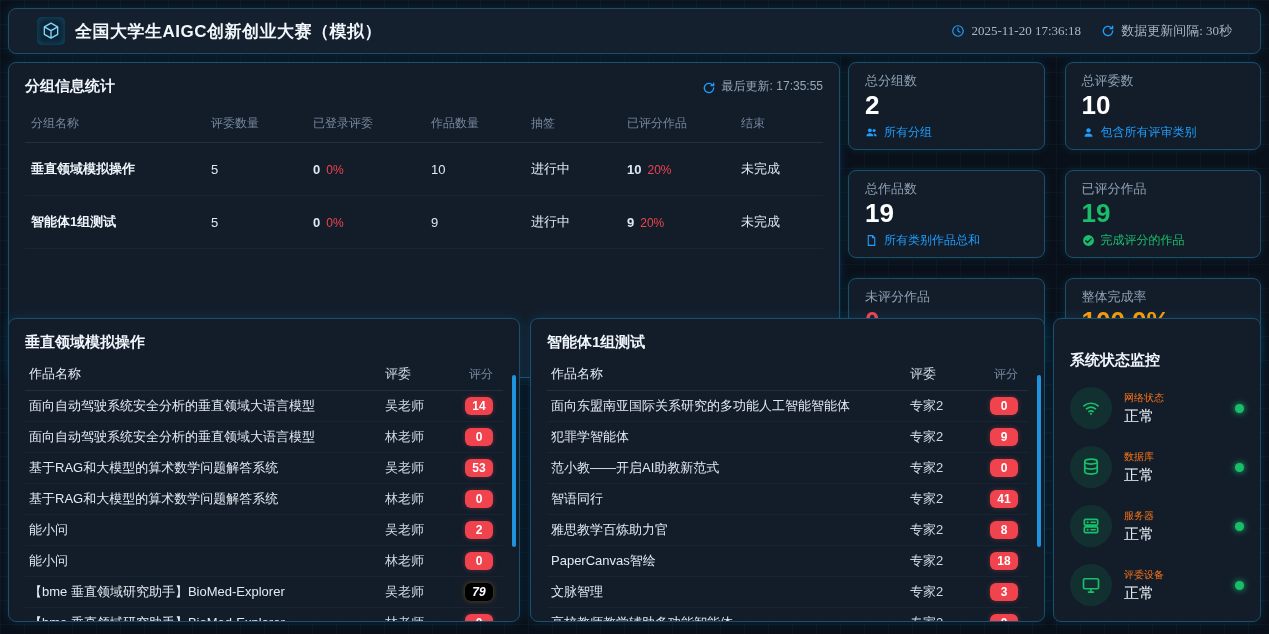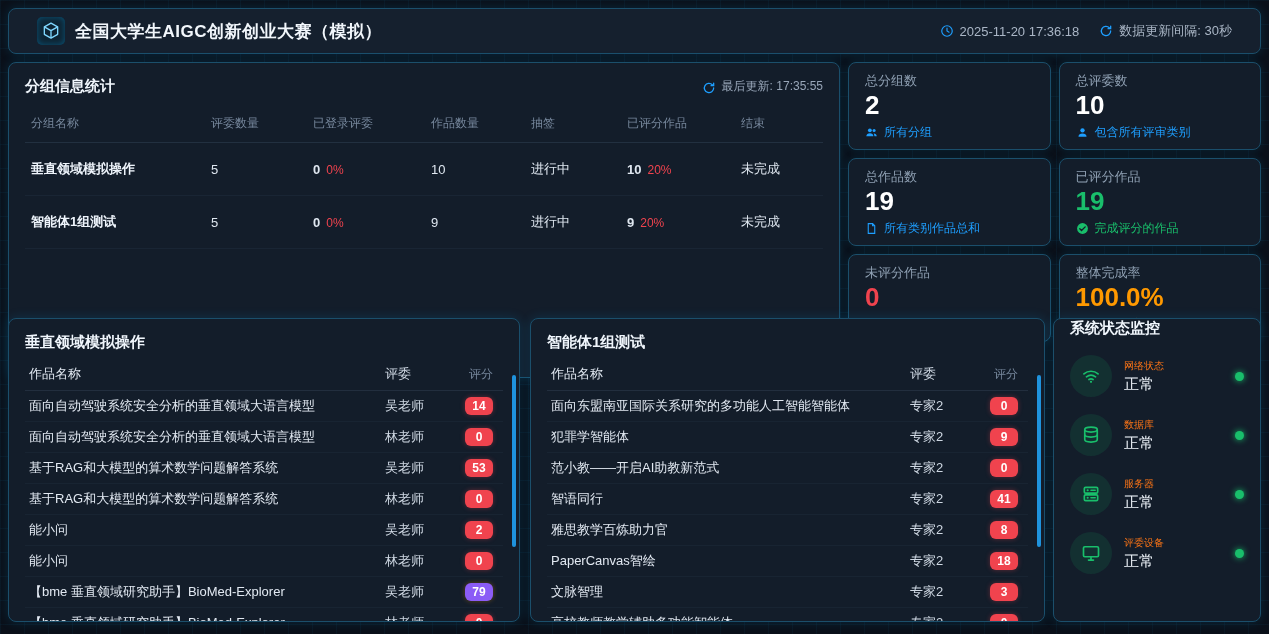--- a/index.html
+++ b/index.html
@@ -17,56 +17,56 @@
     position:absolute;box-sizing:border-box;
     background:#131d2a;
     border:1px solid #1b4f6b;
     border-radius:8px;
     box-shadow:0 0 12px rgba(0,170,240,0.16);
   }
   
   #header{left:8px;top:8px;width:1253px;height:46px;display:flex;align-items:center;padding:0 28px;background:#15202e;}
   #logo{width:28px;height:28px;border-radius:5px;background:#0e2433;display:flex;align-items:center;justify-content:center;color:#7fd7ff;margin-right:10px;box-shadow:0 0 6px rgba(0,180,255,.35) inset;}
   #app-title{font-size:17px;font-weight:700;color:#f2f7fc;letter-spacing:.5px;}
-  #header-right{margin-left:auto;display:flex;align-items:center;gap:20px;font-size:13px;color:#aab6c6;}
+  #header-right{margin-left:auto;display:flex;align-items:center;gap:20px;font-size:13px;color:#aab6c6;font-family:Liberation Serif, serif;}
   .hr-item{display:flex;align-items:center;gap:6px;}
   .ic{display:inline-flex;align-items:center;justify-content:center;line-height:0;}
   .ic.blue{color:#1e9fff;}
   
   #panel-groups{left:8px;top:62px;width:832px;height:316px;padding:14px 16px;}
   .panel-head{display:flex;align-items:center;}
   .panel-title{font-size:15px;font-weight:700;color:#f0f6fc;}
   #last-update{margin-left:auto;display:flex;align-items:flex-end;gap:6px;font-size:12px;color:#98a6b8;}
   .gtr{display:grid;grid-template-columns:180px 102px 118px 100px 96px 114px 1fr;align-items:center;height:52px;border-bottom:1px solid rgba(120,150,180,0.07);padding:0 6px;}
   .gtr.head{height:38px;border-bottom:1px solid rgba(120,150,180,0.16);margin-top:8px;}
   .gth{font-size:12px;color:#76879c;}
   .gtd{font-size:13px;color:#dfe7f0;}
   .gtd.name{font-weight:700;color:#eef4fb;}
   .gtd b{font-weight:700;}
   .pct{color:#f0434e;font-size:12px;margin-left:6px;}
   
-  #cards{position:absolute;left:848px;top:62px;width:413px;height:252px;display:grid;grid-template-columns:1fr 1fr;grid-template-rows:1fr 1fr 1fr;gap:8px;}
+  #cards{position:absolute;left:848px;top:62px;width:413px;height:252px;display:grid;grid-template-columns:1fr 1fr;grid-template-rows:1fr 1fr 1fr;gap:20px;}
   .card{box-sizing:border-box;background:#131d2a;border:1px solid #1b4f6b;border-radius:8px;box-shadow:0 0 10px rgba(0,170,240,0.14);padding:9px 16px 8px;display:flex;flex-direction:column;justify-content:center;}
   .card-label{font-size:13px;color:#8fa0b3;}
   .card-value{font-size:26px;font-weight:700;line-height:1.15;margin-top:1px;}
   .card-desc{font-size:12px;margin-top:3px;display:flex;align-items:center;gap:6px;}
   
   #panel-work-0{left:8px;top:318px;width:512px;height:304px;padding:14px 16px;overflow:hidden;}
   #panel-work-1{left:530px;top:318px;width:515px;height:304px;padding:14px 16px;overflow:hidden;}
   .wtr{display:flex;align-items:center;height:30px;border-bottom:1px solid rgba(120,150,180,0.06);padding:0 4px;}
   .wtr.head{height:32px;border-bottom:1px solid rgba(120,150,180,0.15);margin-top:6px;}
   .wth{font-size:12px;color:#76879c;}
   .wname{flex:1;font-size:13px;color:#e2e9f2;white-space:nowrap;overflow:hidden;}
   .wjudge{width:62px;font-size:13px;color:#cfd8e3;}
   .wscore{width:46px;display:flex;justify-content:flex-end;padding-right:6px;}
   .badge{min-width:14px;padding:2px 7px;border-radius:6px;font-size:12px;font-weight:700;color:#fff;text-align:center;background:#f0434e;box-shadow:0 0 5px rgba(240,67,78,.35);}
-  .badge.orange{background:#8b5cf6;box-shadow:0 0 5px rgba(255,152,0,.35);}
+  .badge.orange{background:#000000;box-shadow:0 0 5px rgba(255,152,0,.35);font-style:italic;}
   .scroll-thumb{position:absolute;right:3px;top:56px;width:4px;height:172px;background:#1f93dd;border-radius:2px;}
   
-  #panel-status{left:1053px;top:318px;width:208px;height:304px;padding:0 16px;}
+  #panel-status{left:1053px;top:318px;width:208px;height:304px;padding:32px 16px;}
   .srow{display:flex;align-items:center;gap:12px;margin-top:17px;}
   .sicon{width:42px;height:42px;border-radius:50%;background:rgba(25,190,107,0.12);display:flex;align-items:center;justify-content:center;color:#19be6b;flex:none;}
   .slabel{font-size:10px;color:#f97316;}
   .svalue{font-size:15px;color:#eef4fa;margin-top:2px;font-family:Liberation Serif, serif;}
   .sdot{margin-left:auto;width:9px;height:9px;border-radius:50%;background:#19be6b;box-shadow:0 0 6px #19be6b;}
 </style>
 </head>
 <body>
 
 <div class="panel" id="header">

